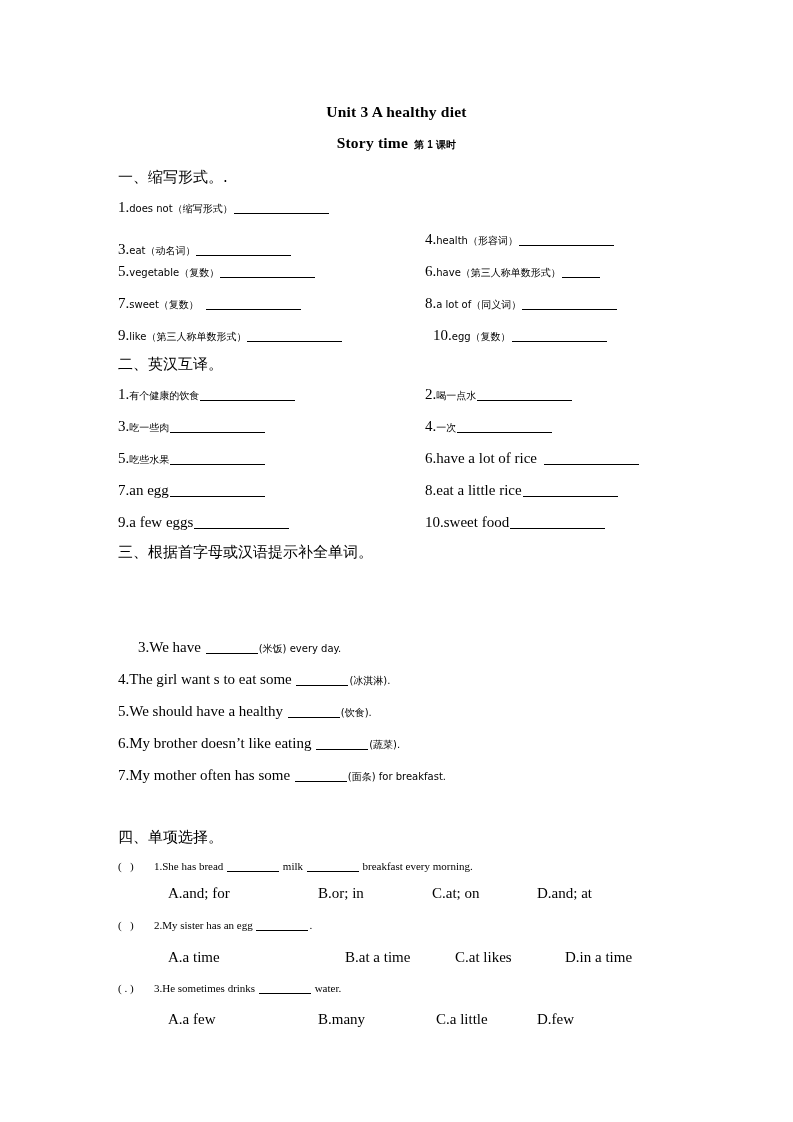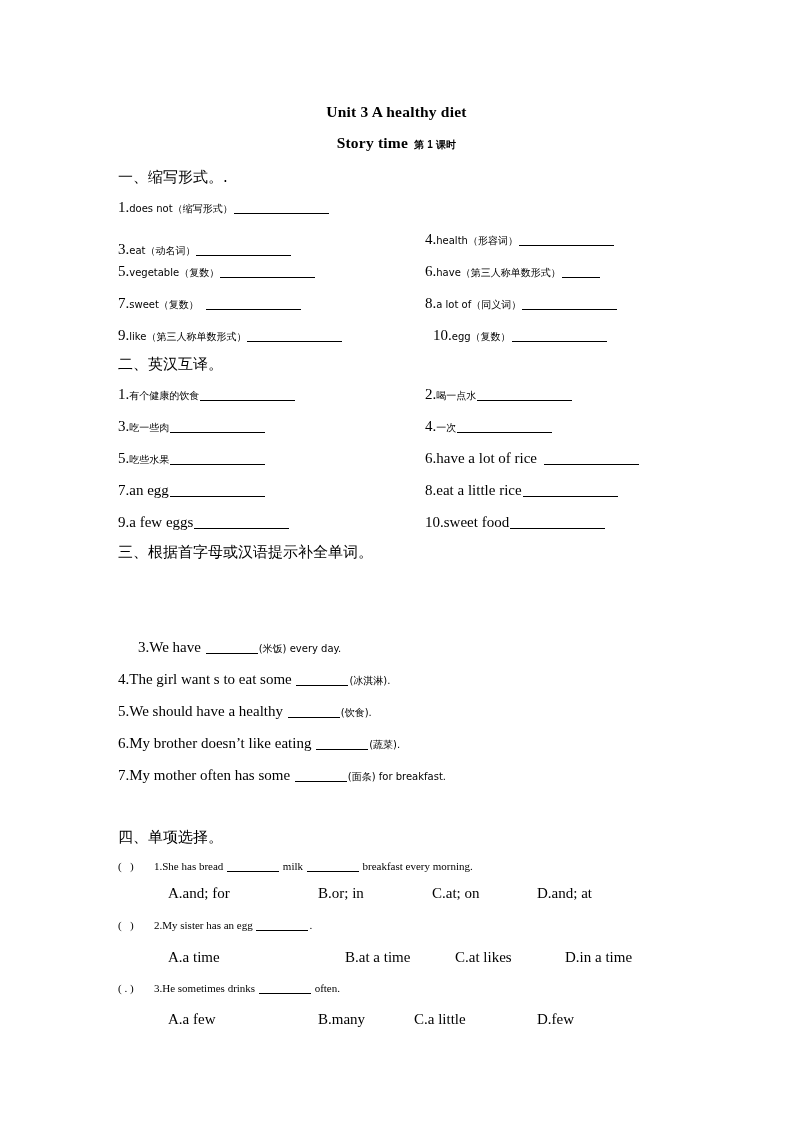--- a/index.html
+++ b/index.html
@@ -207,20 +207,20 @@
 
   <div class="mc-q" style="top:917px;">
     <span class="mc-paren">(&nbsp;&nbsp;&nbsp;)</span><span>2.</span><span>My sister has an egg </span><span class="blank b-s"></span><span>.</span>
   </div>
   <div class="opt" style="left:168px; top:949px;">A.a time</div>
   <div class="opt" style="left:345px; top:949px;">B.at a time</div>
   <div class="opt" style="left:455px; top:949px;">C.at likes</div>
   <div class="opt" style="left:565px; top:949px;">D.in a time</div>
 
   <div class="mc-q" style="top:980px;">
-    <span class="mc-paren">(&nbsp;.&nbsp;)</span><span>3.</span><span>He sometimes drinks </span><span class="blank b-s"></span><span> often.</span>
+    <span class="mc-paren">(&nbsp;.&nbsp;)</span><span>3.</span><span>He sometimes drinks </span><span class="blank b-s"></span><span> water.</span>
   </div>
   <div class="opt" style="left:168px; top:1011px;">A.a few</div>
   <div class="opt" style="left:318px; top:1011px;">B.many</div>
-  <div class="opt" style="left:414px; top:1011px;text-align:center;">C.a little</div>
+  <div class="opt" style="left:436px; top:1011px;text-align:center;">C.a little</div>
   <div class="opt" style="left:537px; top:1011px;">D.few</div>
 
 </div>
 
 </body></html>

